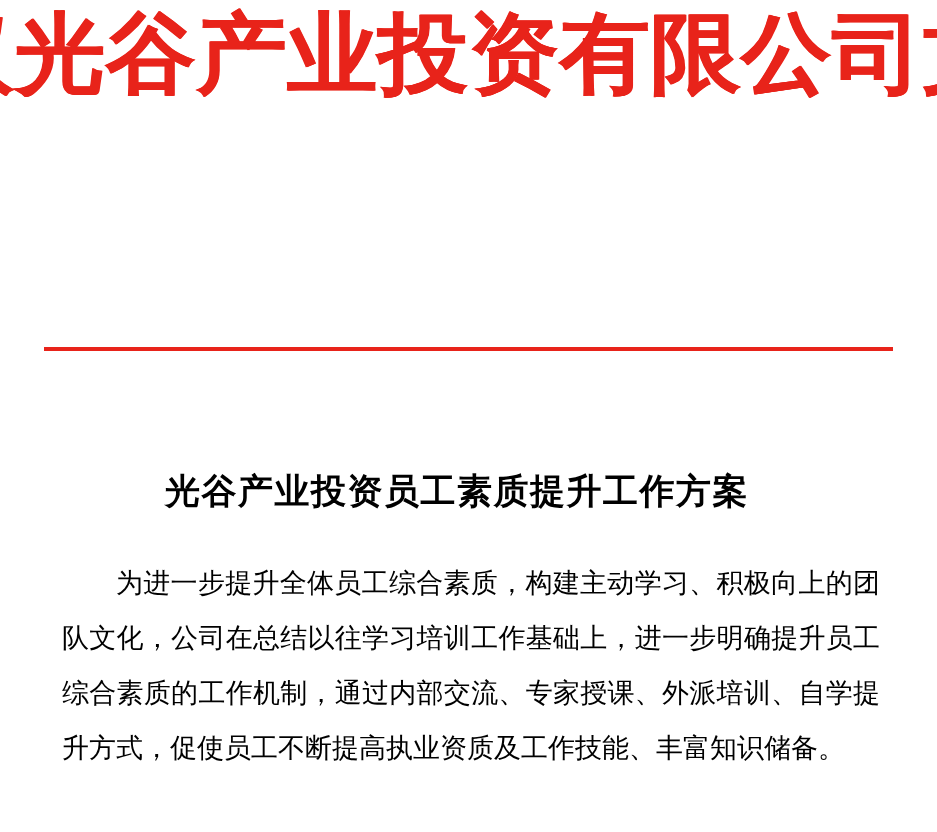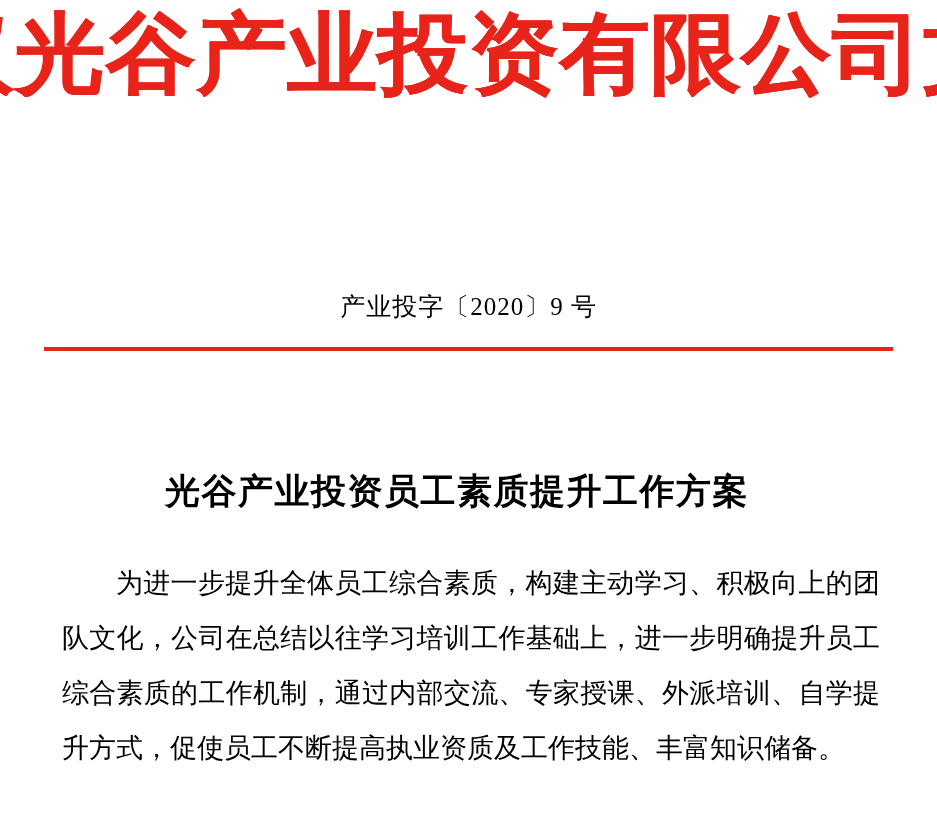--- a/index.html
+++ b/index.html
@@ -101,21 +101,20 @@
 </style>
 </head>
 <body>
 
 <div class="page">
 
   <div class="masthead">
     <div class="masthead-title">武汉光谷产业投资有限公司文件</div>
   </div>
 
-  <div class="doc-number">产业投字〔2020〕9 号</div>
 
   <div class="red-rule"></div>
 
   <div class="doc-title">光谷产业投资员工素质提升工作方案</div>
 
   <div class="body-text">
     <p>为进一步提升全体员工综合素质，构建主动学习、积极向上的团队文化，公司在总结以往学习培训工作基础上，进一步明确提升员工综合素质的工作机制，通过内部交流、专家授课、外派培训、自学提升方式，促使员工不断提高执业资质及工作技能、丰富知识储备。</p>
   </div>
 
 </div>

